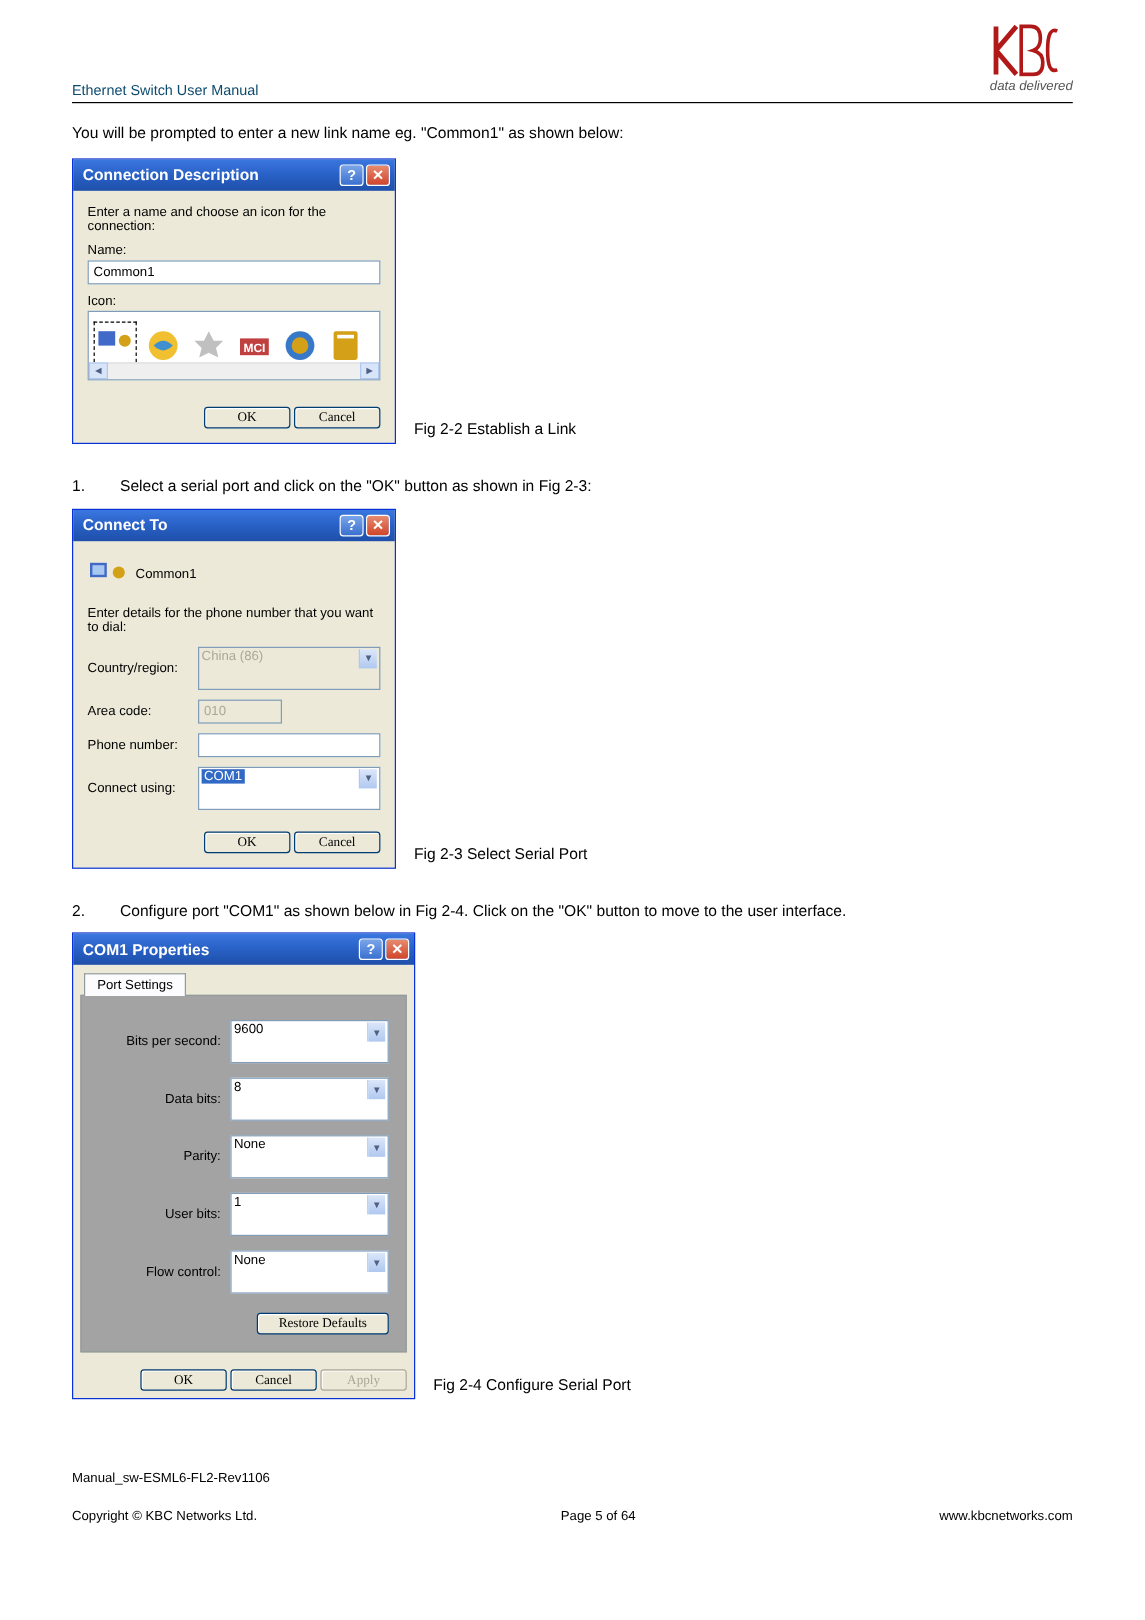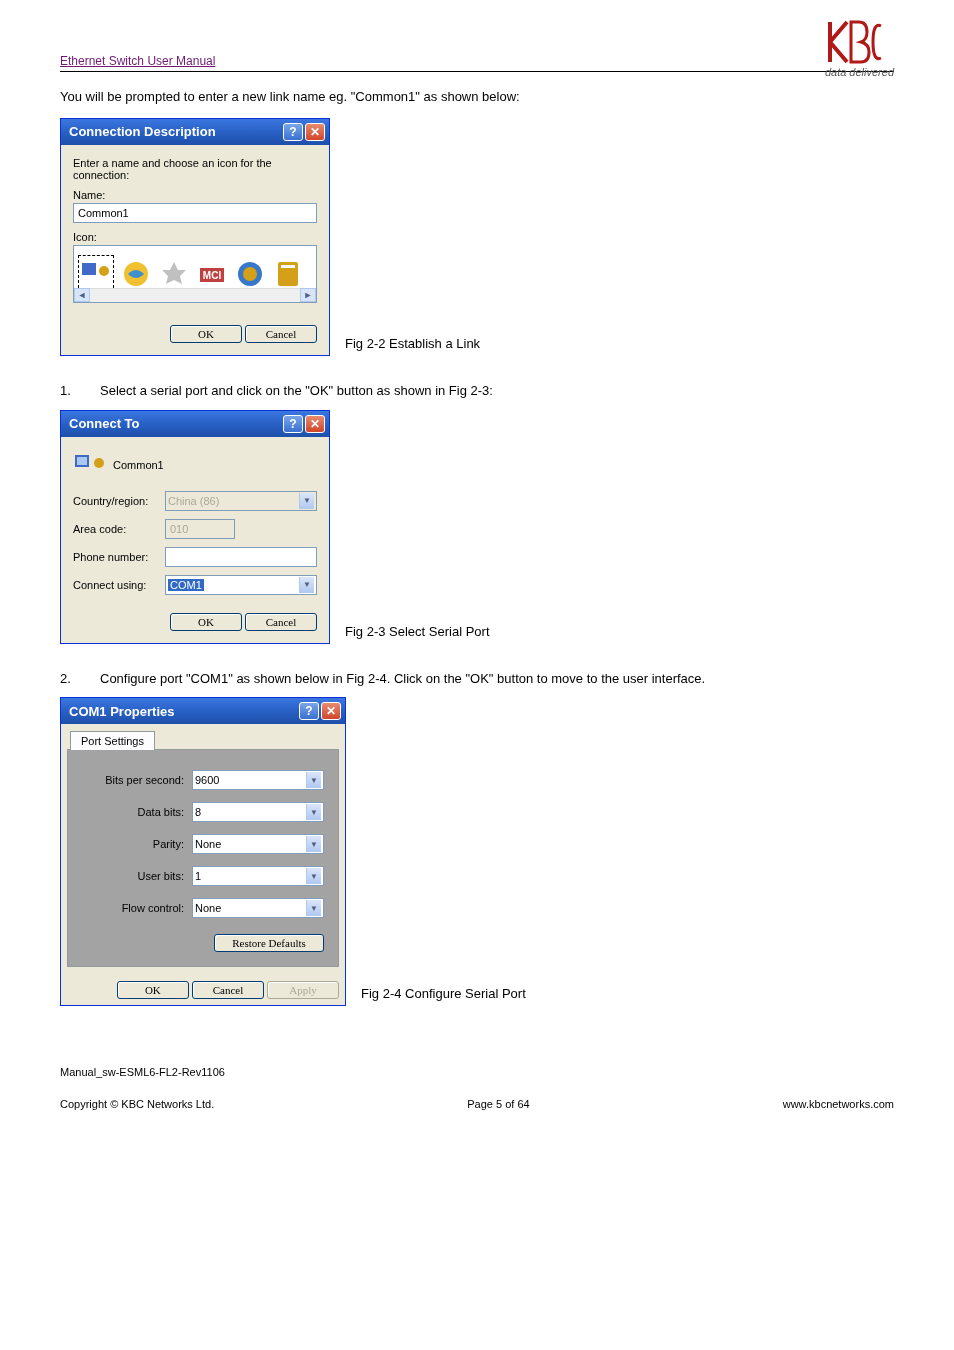--- a/index.html
+++ b/index.html
@@ -2,21 +2,21 @@
 <html><head>
 <meta charset="utf-8">
 <style>
   * { box-sizing: border-box; margin: 0; padding: 0; }
   body { font-family: Verdana, Arial, sans-serif; font-size: 12px; color: #000; background: #fff; width: 954px; padding: 40px 60px 30px 60px; position: relative; }
   
   .logo-area { position: absolute; top: 20px; right: 60px; text-align: center; }
   .logo-svg { display: block; }
   .logo-tagline { font-style: italic; font-size: 11px; color: #555; margin-top: 2px; }
   
-  .doc-header { font-size: 12px; color: #701a75; margin-top: 14px; padding-bottom: 3px; border-bottom: 1px solid #000; margin-bottom: 15px; text-decoration: underline; }
+  .doc-header { font-size: 12px; color: #0c4a6e; margin-top: 28px; padding-bottom: 3px; border-bottom: 1px solid #000; margin-bottom: 15px; }
   
   .body-text { font-size: 13px; line-height: 1.6; margin-bottom: 10px; }
   .num-text { font-size: 13px; line-height: 1.6; margin-bottom: 8px; }
   .num-text .num { display: inline-block; width: 40px; }
   
   .fig-row { display: flex; align-items: flex-end; margin-bottom: 25px; }
   .fig-caption { font-size: 13px; margin-left: 15px; margin-bottom: 5px; }
   
   
   .dialog { border: 1px solid #0831d9; font-family: Tahoma, Arial, sans-serif; font-size: 11px; background: #ece9d8; display: inline-block; }
@@ -24,21 +24,21 @@
   .titlebar-buttons { display: flex; gap: 2px; }
   .tb-btn { width: 20px; height: 18px; border: 1px solid #fff; border-radius: 3px; display: flex; align-items: center; justify-content: center; font-weight: bold; font-size: 12px; }
   .tb-help { background: linear-gradient(to bottom, #7aa5e8, #3a70d0); color: #fff; }
   .tb-close { background: linear-gradient(to bottom, #e88b6f, #d0452a); color: #fff; }
   
   .dialog-body { padding: 12px; }
   .dlg-row { margin-bottom: 8px; display: flex; align-items: center; }
   .dlg-label { font-size: 11px; }
   .dlg-input { border: 1px solid #7f9db9; background: #fff; padding: 2px 4px; font-size: 11px; height: 20px; }
   .dlg-input.disabled { background: #ece9d8; color: #aca899; }
-  .dlg-select { border: 1px solid #7f9db9; background: #fff; padding: 1px 2px; font-size: 11px; height: 20px; position: relative; display: flex; align-items: center; justify-content: space-between; }
+  .dlg-select { border: 1px solid #7f9db9; background: #fff; padding: 1px 2px; font-size: 11px; height: 36px; position: relative; display: flex; align-items: flex-start; justify-content: space-between; }
   .dlg-select .arrow { width: 15px; height: 16px; background: linear-gradient(to bottom,#dbe6f9,#b0c8ef); border-left: 1px solid #b0c8ef; display: flex; align-items: center; justify-content: center; color: #4d6185; font-size: 8px; }
   .btn-row { text-align: right; padding-top: 8px; }
   .win-btn { background: #ece9d8; border: 1px solid #003c74; padding: 2px 0; font-size: 11px; min-width: 72px; border-radius: 3px; font-family: Tahoma; box-shadow: inset 1px 1px 0 #fff; }
   .win-btn.disabled { color: #aca899; border-color: #aca899; }
   
   .icon-label { display: flex; align-items: center; gap: 8px; margin-bottom: 10px; }
   .app-icon { width: 32px; height: 32px; }
   
   .icon-strip { border: 1px solid #7f9db9; background: #fff; padding: 4px; height: 58px; display: flex; align-items: center; gap: 6px; position: relative; overflow: hidden; }
   .icon-strip .selected { border: 1px dashed #000; padding: 1px; }
@@ -140,20 +140,21 @@
     </div>
     <div class="dialog-body">
       <div class="icon-label">
         <svg class="app-icon" viewBox="0 0 32 32">
             <rect x="2" y="6" width="14" height="12" fill="#4169c7"></rect>
             <rect x="4" y="8" width="10" height="8" fill="#a8c8f0"></rect>
             <circle cx="26" cy="14" r="5" fill="#d4a017"></circle>
           </svg>
         <span>Common1</span>
       </div>
+      <div class="dlg-label" style="margin-bottom:10px">Enter details for the phone number that you want to dial:</div>
 
       <div class="dlg-row">
           <label class="dlg-label" style="width:92px">Country/region:</label>
         <div class="dlg-select disabled" style="flex:1;background:#ece9d8;color:#aca899">
             <span>China (86)</span>
             <span class="arrow">▼</span>
           </div>
       </div>
       <div class="dlg-row">
           <label class="dlg-label" style="width:92px">Area code:</label>

